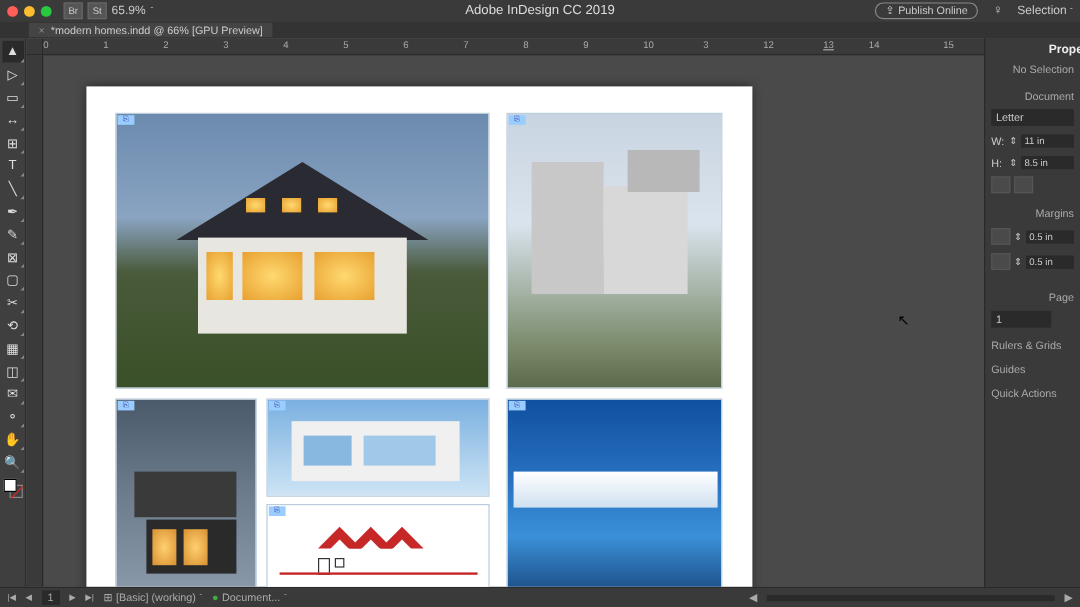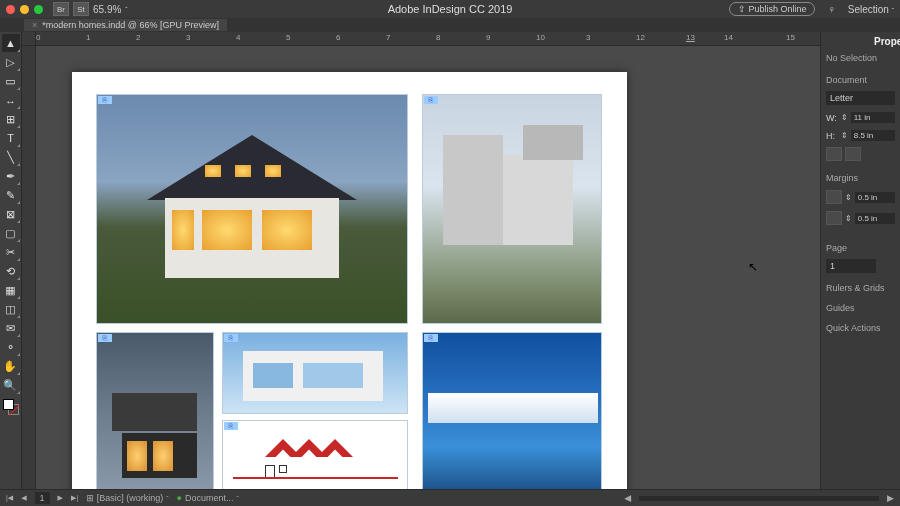--- a/index.html
+++ b/index.html
@@ -59,21 +59,21 @@
 .logo-roofs .rf { width: 0; height: 0; border-left: 18px solid transparent; border-right: 18px solid transparent; border-bottom: 18px solid #c62828; position: absolute; }
 .logo-roofs .rf.inner { border-bottom-color: #fff; transform: scale(0.6); top: 7px; }
 .house5 { left: 350px; top: 260px; width: 180px; height: 165px; background: linear-gradient(#1050a0 0%, #2870c0 40%, #3a90d8 70%, #1a4a80 100%); }
 .house5 .bld { position: absolute; left: 5px; top: 60px; width: 170px; height: 30px; background: linear-gradient(#fff, #d0e0f0); }
 
 .cursor-arrow { position: absolute; left: 726px; top: 228px; font-size: 12px; color: #000; pointer-events: none; }
 
 
 .props { width: 80px; background: #3a3a3a; border-left: 1px solid #2a2a2a; padding: 4px 5px; font-size: 9px; color: #ccc; display: flex; flex-direction: column; gap: 4px; }
 .props h4 { font-size: 10px; font-weight: 600; color: #eee; padding-left: 48px; }
-.props .sec { font-size: 9px; color: #aaa; margin-top: 2px; }
+.props .sec { font-size: 9px; color: #aaa; margin-top: 2px; text-align: right; }
 .props .docbox { background: #2a2a2a; padding: 2px 4px; font-size: 9px; margin-top: 2px; }
 .props .dimrow { display: flex; align-items: center; gap: 3px; margin-top: 3px; }
 .props .dimrow .lbl { width: 12px; font-size: 9px; }
 .props .dimrow .val { background: #2a2a2a; padding: 1px 3px; flex: 1; font-size: 8px; }
 .props .link { font-size: 9px; color: #aaa; margin-top: 6px; cursor: pointer; }
 .props .icorow { display: flex; gap: 3px; margin-top: 2px; }
 .props .ico { width: 16px; height: 14px; background: #4a4a4a; border: 1px solid #555; }
 
 
 .status { height: 17px; background: #3a3a3a; border-top: 1px solid #2a2a2a; display: flex; align-items: center; padding: 0 6px; font-size: 9px; color: #aaa; gap: 8px; }

